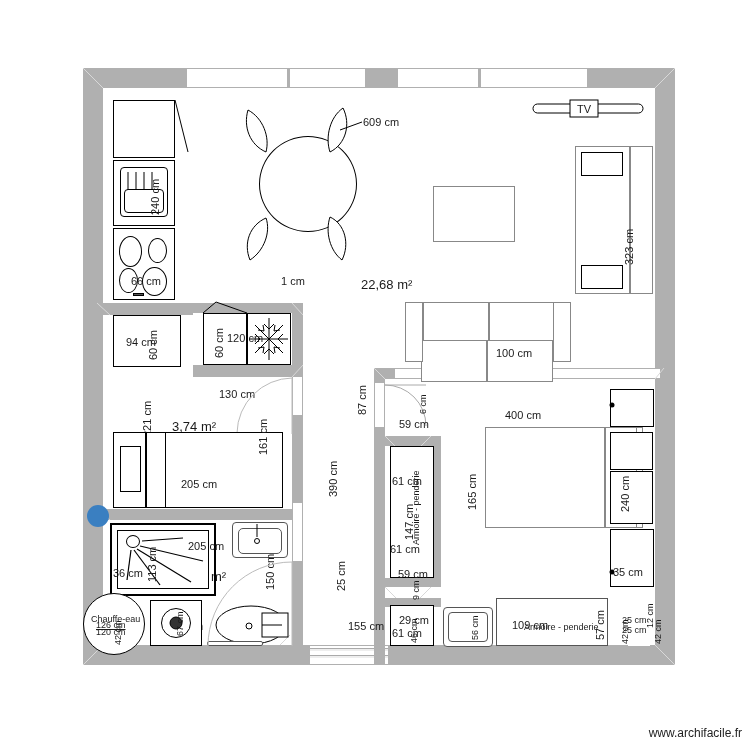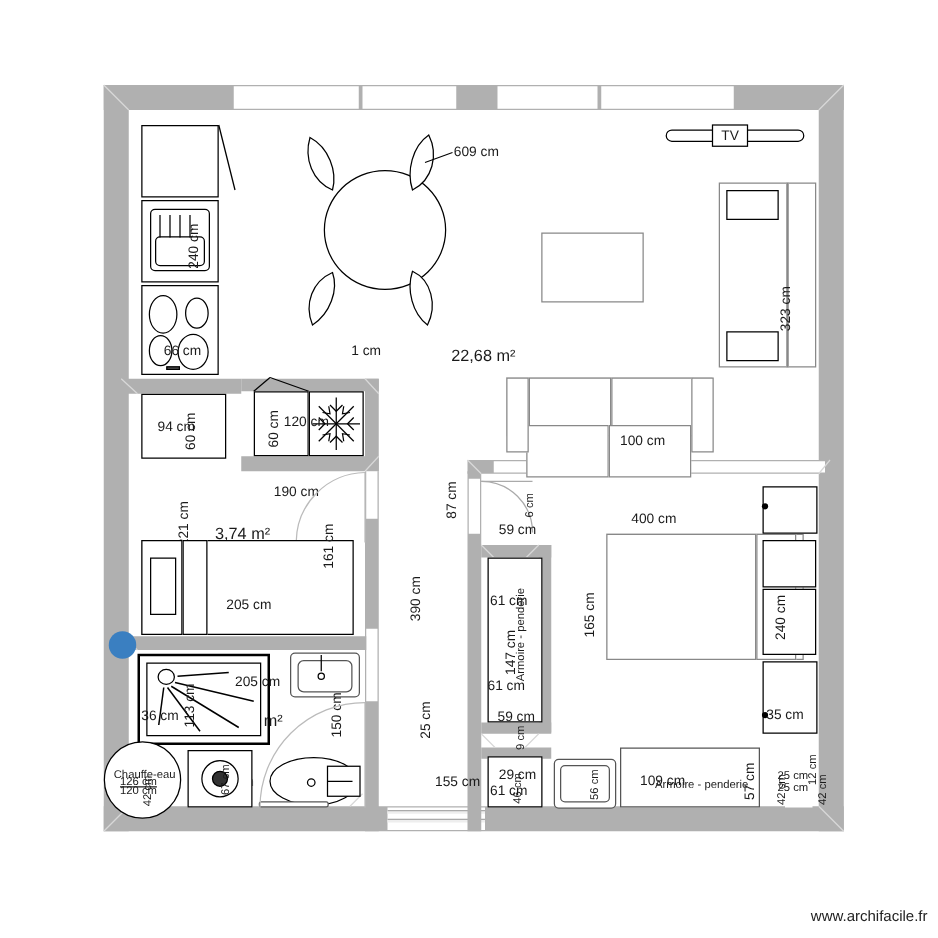--- a/index.html
+++ b/index.html
@@ -173,21 +173,21 @@
   <div class="box-grey" style="left:487px;top:340px;width:66px;height:42px;"></div>
   <div class="box-grey" style="left:405px;top:302px;width:18px;height:60px;"></div>
   <div class="box-grey" style="left:553px;top:302px;width:18px;height:60px;"></div>
   <div class="lbl" style="left:496px;top:348px;">100 cm</div>
 
   <div class="lbl vert" style="left:357px;top:415px;">87 cm</div>
   <div class="lbl vert" style="left:328px;top:497px;">390 cm</div>
 
   <div class="lbl-area" style="left:172px;top:420px;">3,74 m²</div>
   <div class="lbl vert" style="left:142px;top:437px;">221 cm</div>
-  <div class="lbl" style="left:219px;top:389px;">190 cm</div>
+  <div class="lbl" style="left:219px;top:389px;">130 cm</div>
   <svg class="svgl">
     <path d="M292,378 A56,56 0 0 0 237,433" fill="none" stroke="#bbb" stroke-width="1"></path>
     <line x1="292" y1="378" x2="292" y2="434" stroke="#bbb" stroke-width="1"></line>
   </svg>
 
   <div class="box" style="left:113px;top:432px;width:170px;height:76px;"></div>
   <div class="box" style="left:113px;top:432px;width:33px;height:76px;"></div>
   <div class="box" style="left:120px;top:446px;width:21px;height:46px;"></div>
   <div class="box" style="left:146px;top:432px;width:20px;height:76px;"></div>
   <div class="lbl" style="left:181px;top:479px;">205 cm</div>

